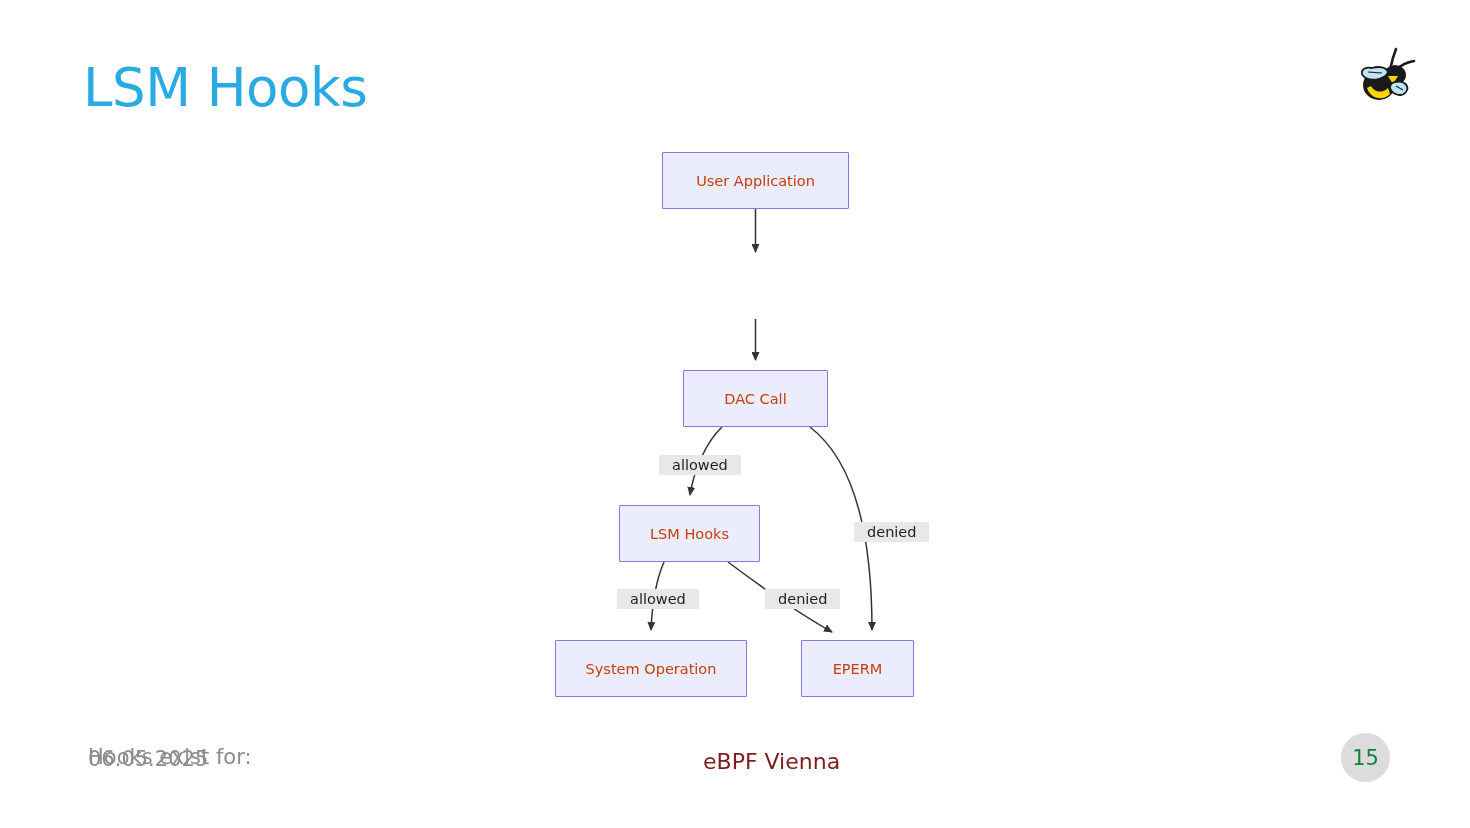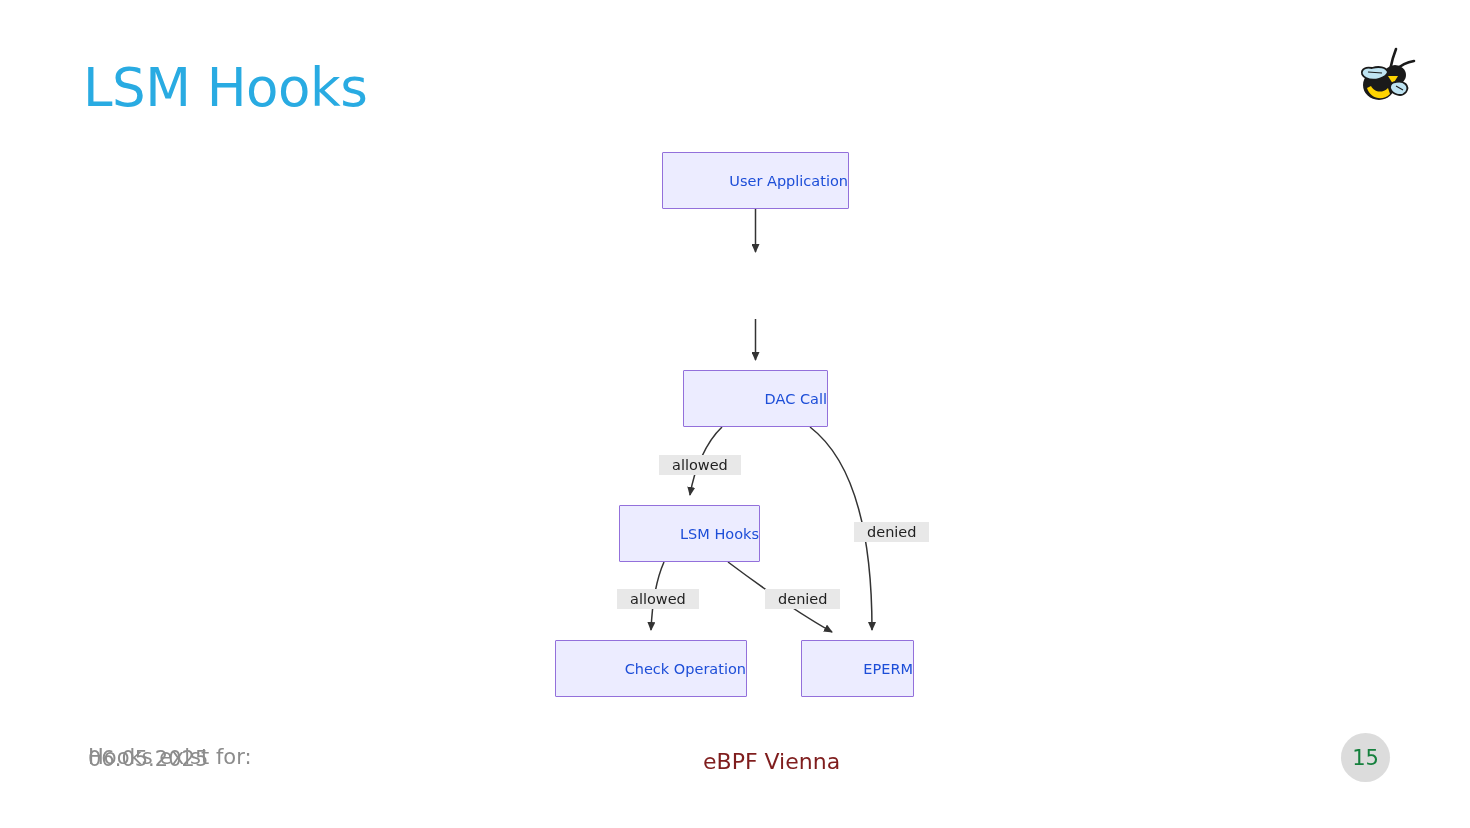--- a/index.html
+++ b/index.html
@@ -50,24 +50,24 @@
     height: 828px;
   }
   .node-box {
     position: absolute;
     box-sizing: border-box;
     background: #ececff;
     border: 1.4px solid #9370db;
     border-radius: 1px;
     display: flex;
     align-items: center;
-    justify-content: flex-end;
+    justify-content: center;
     font-family: "DejaVu Sans", sans-serif;
     font-size: 14.5px;
-    color: #1d4ed8;
+    color: #c2410c;
     white-space: nowrap;
   }
   .edge-label {
     position: absolute;
     background: #e8e8e8;
     font-family: "DejaVu Sans", sans-serif;
     font-size: 14.5px;
     color: #1f1f1f;
     padding: 1px 13px;
     white-space: nowrap;
@@ -167,21 +167,21 @@
 
   <div class="node-box" style="left:683px; top:370px; width:145px; height:57px;">
     <span>DAC Call</span>
   </div>
 
   <div class="node-box" style="left:619px; top:505px; width:141px; height:57px;">
     <span>LSM Hooks</span>
   </div>
 
   <div class="node-box" style="left:555px; top:640px; width:192px; height:57px;">
-    <span>Check Operation</span>
+    <span>System Operation</span>
   </div>
 
   <div class="node-box" style="left:801px; top:640px; width:113px; height:57px;">
     <span>EPERM</span>
   </div>
 
   <div class="edge-label" style="left:659px; top:455px;">allowed</div>
 
   <div class="edge-label" style="left:854px; top:522px;">denied</div>
 

